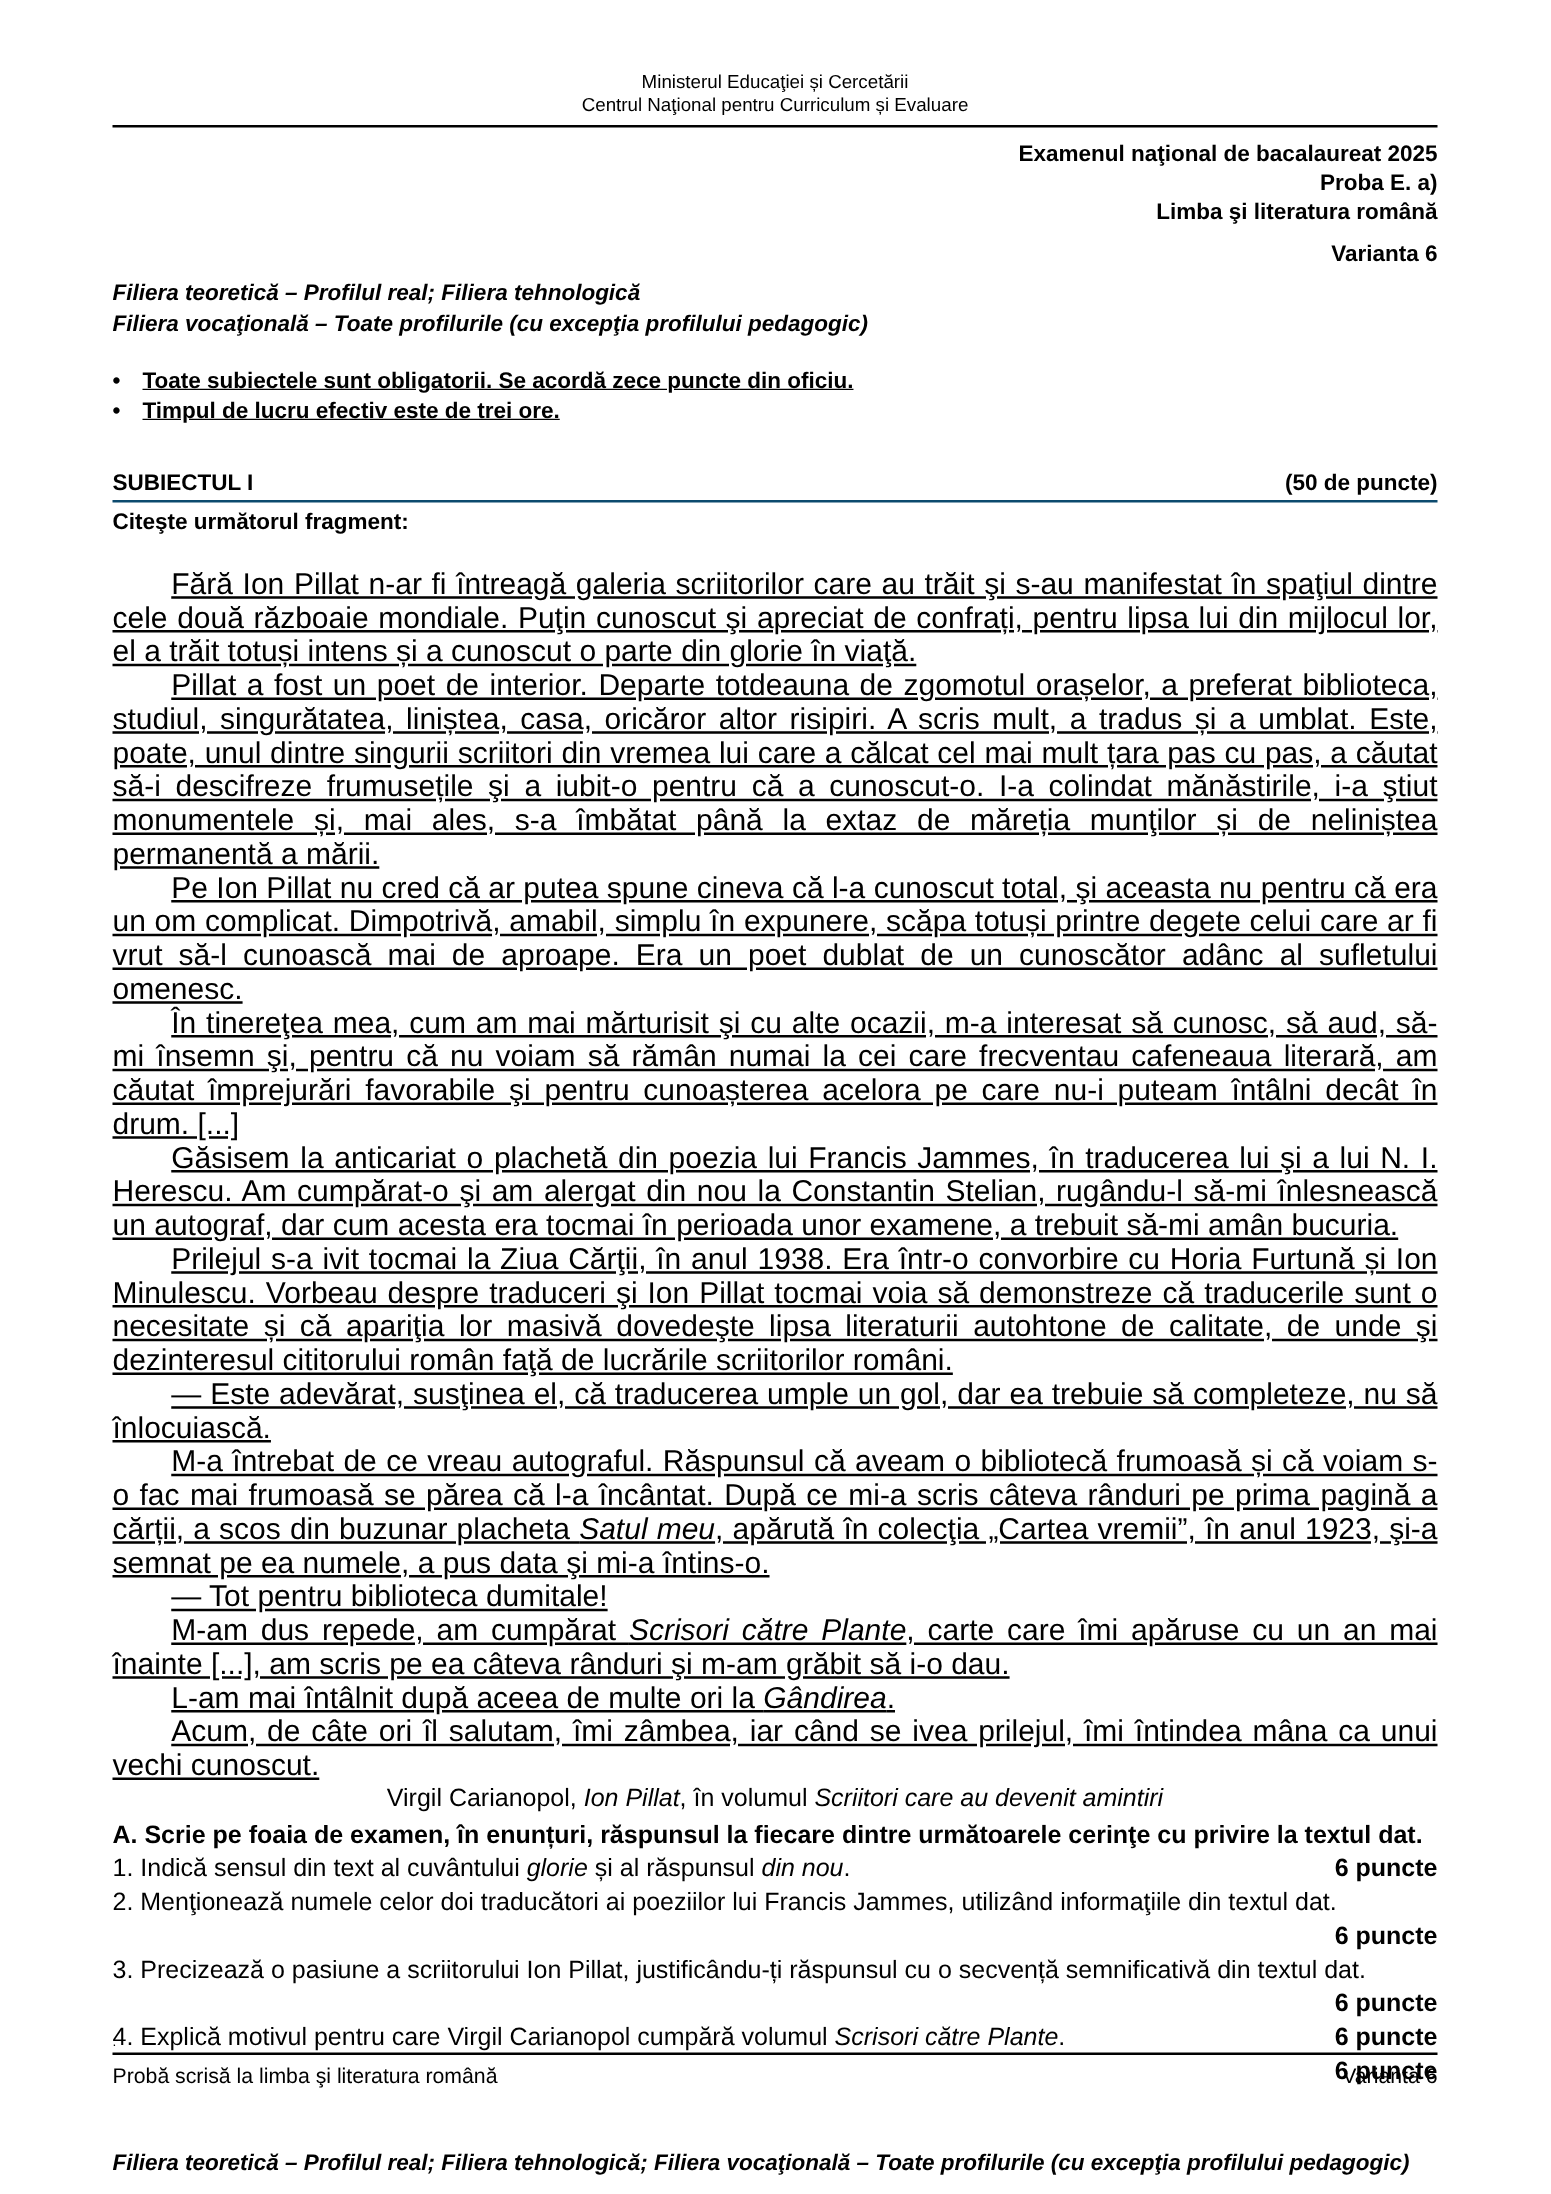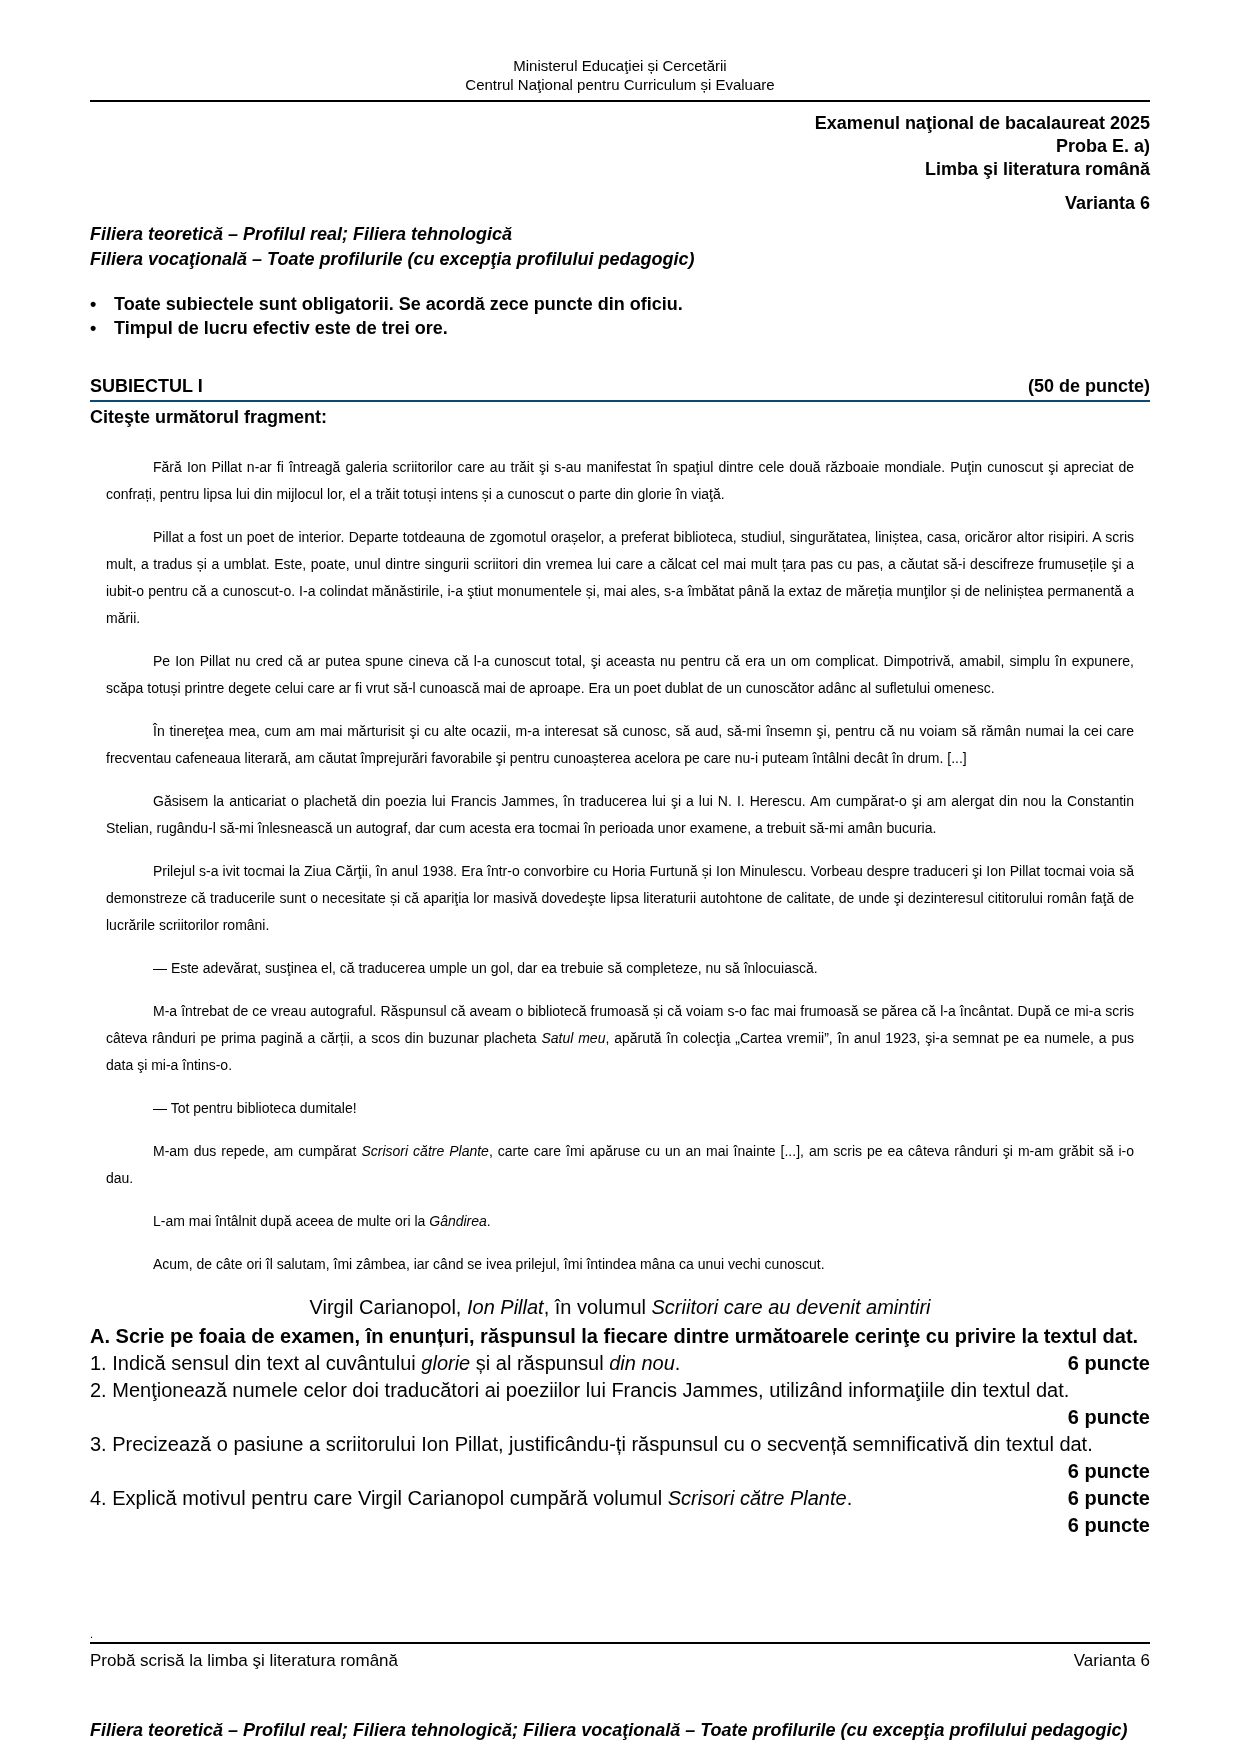--- a/index.html
+++ b/index.html
@@ -14,36 +14,36 @@
   .content { padding: 56px 91px 0 90px; box-sizing: border-box; }
 
   .hdr { text-align: center; font-size: 15px; line-height: 19px; }
   .hdr-rule { border-bottom: 2px solid #000; margin-top: 6px; }
 
   .title-block { text-align: right; font-weight: bold; font-size: 18px; line-height: 23px; margin-top: 10px; }
   .variant-line { text-align: right; font-weight: bold; font-size: 18px; margin-top: 12px; }
 
   .filiera-block { font-weight: bold; font-style: italic; font-size: 18px; line-height: 25px; margin-top: 8px; }
 
-  .bullet-block { margin-top: 20px; font-weight: bold; font-size: 18px; line-height: 24px; }
+  .bullet-block { margin-top: 20px; font-weight: bold; font-size: 18px; line-height: 24px; text-decoration: underline; }
   .bullet-line .b { display: inline-block; width: 24px; }
 
   .subject-row {
     display: flex; justify-content: space-between;
     font-weight: bold; font-size: 18px;
     margin-top: 36px; padding-bottom: 3px;
     border-bottom: 2px solid #0c4a6e;
   }
   .fragment-intro { font-weight: bold; font-size: 18px; margin-top: 5px; }
 
   .frag-wrap { margin-top: 26px; }
   p.frag {
-    margin: 16px;
-    font-size: 14px; line-height: 27px;
-    text-align: justify; text-indent: 47px;
+    margin: 0;
+    font-size: 24px; line-height: 27px;
+    text-align: justify; text-indent: 47px; text-decoration: underline;
   }
   p.frag em, .attribution em, .req em { font-style: italic; }
 
   .attribution { font-size: 20px; line-height: 27px; text-align: center; margin: 0; }
 
   .section-a {
     font-weight: bold; font-size: 20px; line-height: 27px;
     text-align: justify; margin-top: 2px;
   }
 

